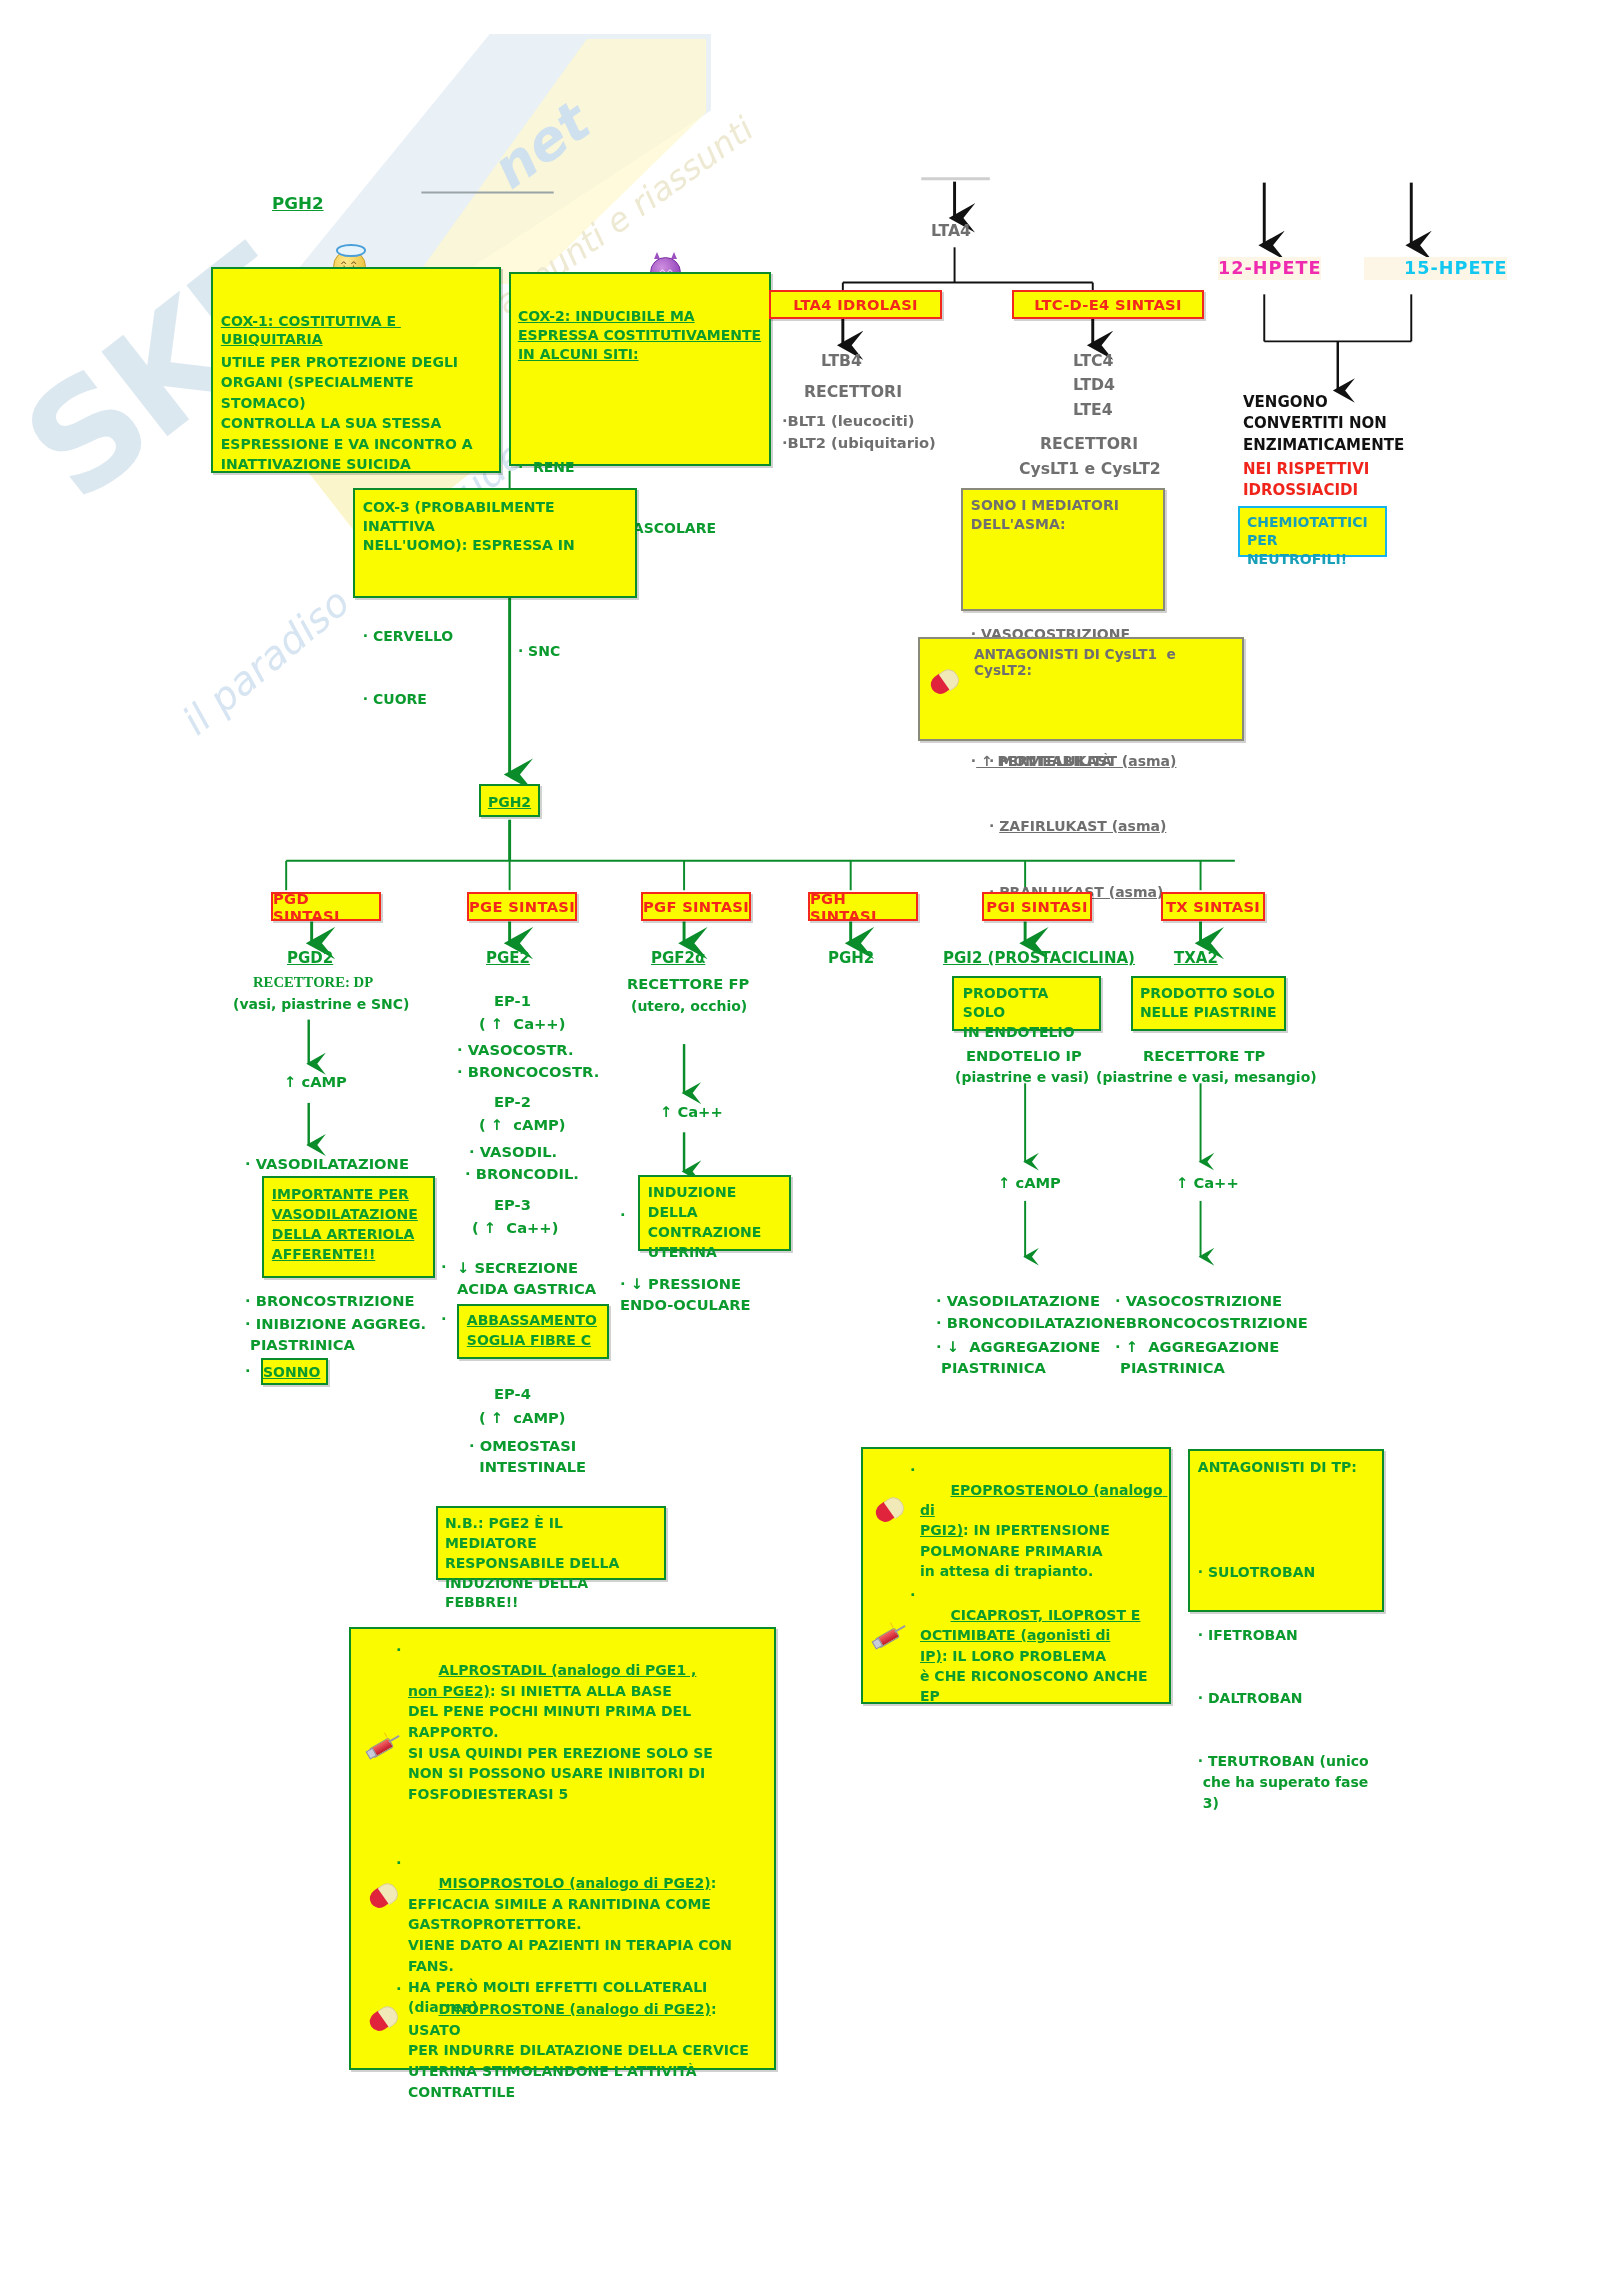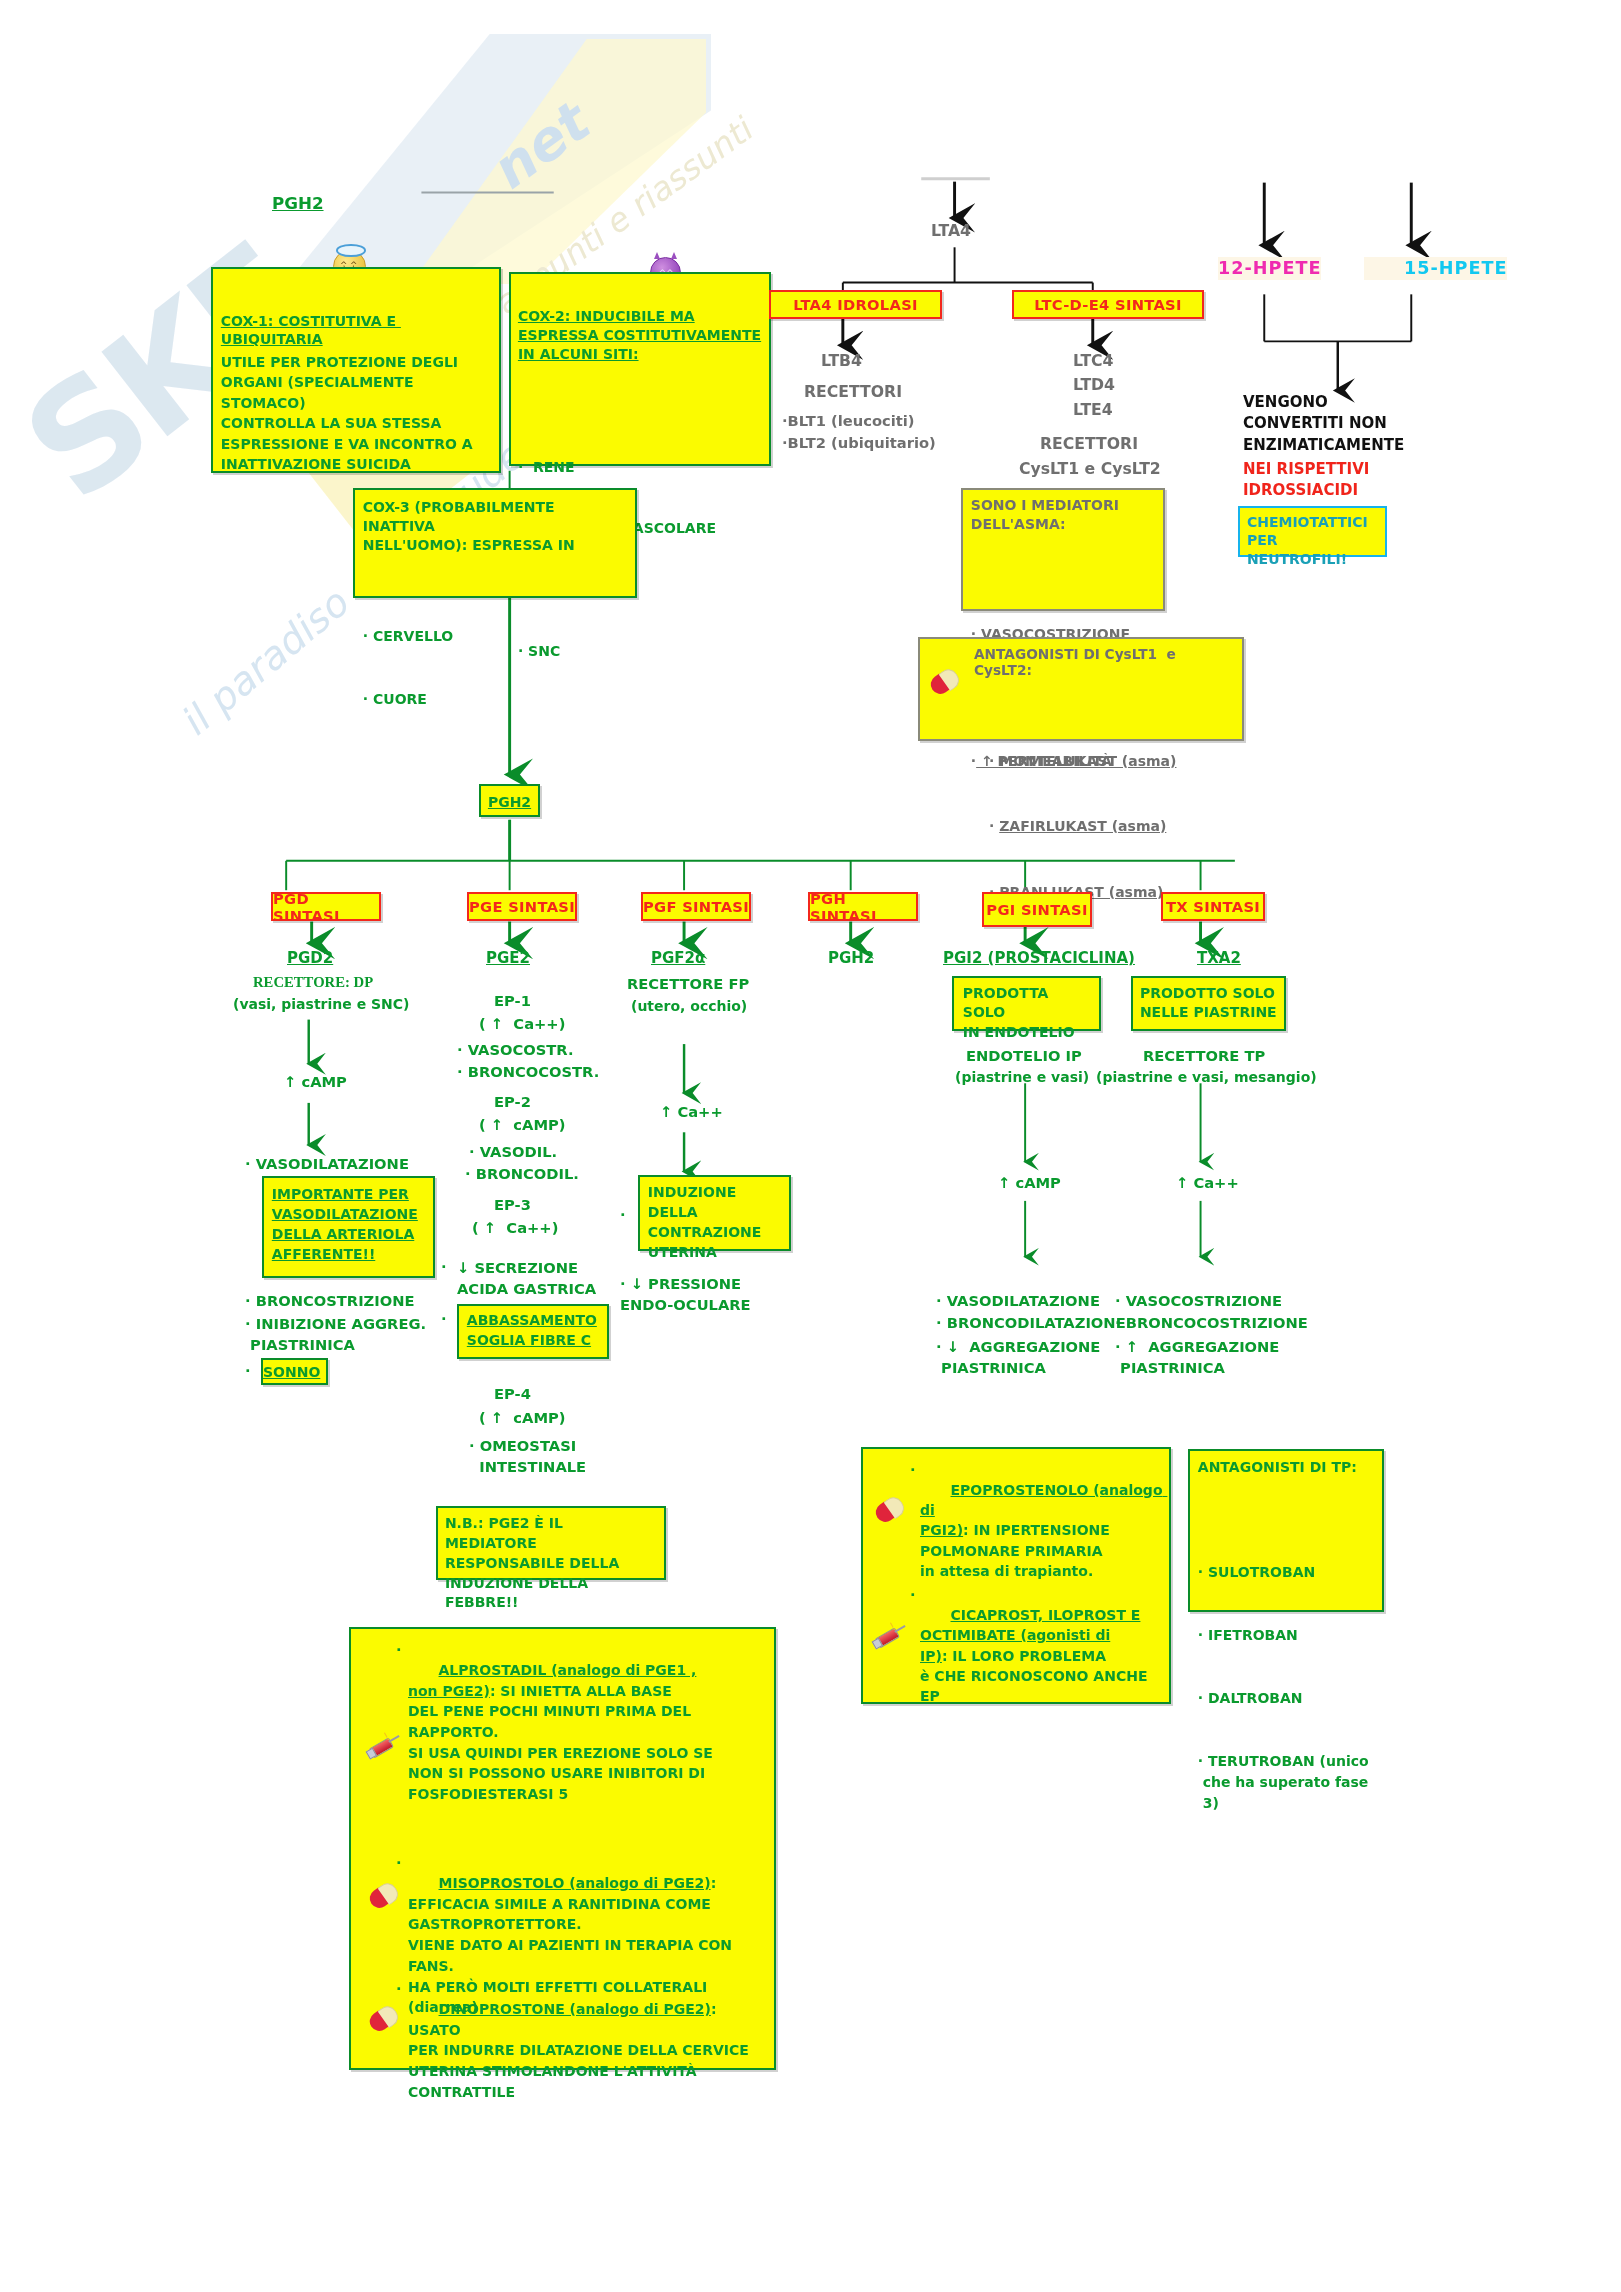--- a/index.html
+++ b/index.html
@@ -284,21 +284,21 @@
     </div>
   <div class="rbox" style="left:455px;top:892px;width:110px;height:29px;">
     <span>PGE SINTASI</span>
     </div>
   <div class="rbox" style="left:629px;top:892px;width:110px;height:29px;">
     <span>PGF SINTASI</span>
     </div>
   <div class="rbox" style="left:796px;top:892px;width:110px;height:29px;">
     <span>PGH SINTASI</span>
     </div>
-  <div class="rbox" style="left:970px;top:892px;width:110px;height:35px;">
+  <div class="rbox" style="left:970px;top:892px;width:110px;height:29px;">
     <span>PGI SINTASI</span>
     </div>
   <div class="rbox" style="left:1149px;top:892px;width:104px;height:29px;">
     <span>TX SINTASI</span>
     </div>
 
   <div class="t grn u" style="left:287px;top:949px;font-size:15px;">PGD2</div>
   <div class="t grn" style="left:253px;top:973px;font-size:14.7px;font-family:Liberation Serif, serif;">RECETTORE: DP</div>
   <div class="t grn" style="left:233px;top:996px;font-size:14px;font-weight:bold;">(vasi, piastrine e SNC)</div>
   <div class="t grn" style="left:284px;top:1073px;font-size:14.7px;">↑ cAMP</div>
@@ -375,21 +375,21 @@
 IN ENDOTELIO</div>
   </div>
   <div class="t grn" style="left:966px;top:1047px;font-size:14.7px;">ENDOTELIO IP</div>
   <div class="t grn" style="left:955px;top:1069px;font-size:14px;font-weight:bold;">(piastrine e vasi)</div>
   <div class="t grn" style="left:998px;top:1174px;font-size:14.7px;">↑ cAMP</div>
   <div class="t grn" style="left:936px;top:1292px;font-size:14.7px;">· <span>VASODILATAZIONE</span></div>
   <div class="t grn" style="left:936px;top:1314px;font-size:14.7px;">· <span>BRONCODILATAZIONE</span></div>
   <div class="t grn" style="left:936px;top:1337px;font-size:14.7px;line-height:1.42;">· <span>↓  AGGREGAZIONE
  PIASTRINICA</span></div>
 
-  <div class="t grn u" style="left:1174px;top:949px;font-size:15px;margin-left:23px;">TXA2</div>
+  <div class="t grn u" style="left:1174px;top:949px;font-size:15px;">TXA2</div>
   <div class="ybox" style="left:1131px;top:976px;width:155px;height:55px;">
     <div class="boxtxt grn" style="left:6.9px;top:5.9px;font-size:14px;line-height:1.4;">PRODOTTO SOLO
 NELLE PIASTRINE</div>
   </div>
   <div class="t grn" style="left:1143px;top:1047px;font-size:14.7px;">RECETTORE TP</div>
   <div class="t grn" style="left:1096px;top:1069px;font-size:14px;font-weight:bold;">(piastrine e vasi, mesangio)</div>
   <div class="t grn" style="left:1176px;top:1174px;font-size:14.7px;">↑ Ca++</div>
   <div class="t grn" style="left:1115px;top:1292px;font-size:14.7px;">· <span>VASOCOSTRIZIONE</span></div>
   <div class="t grn" style="left:1115px;top:1314px;font-size:14.7px;">· <span>BRONCOCOSTRIZIONE</span></div>
   <div class="t grn" style="left:1115px;top:1337px;font-size:14.7px;line-height:1.42;">· <span>↑  AGGREGAZIONE

